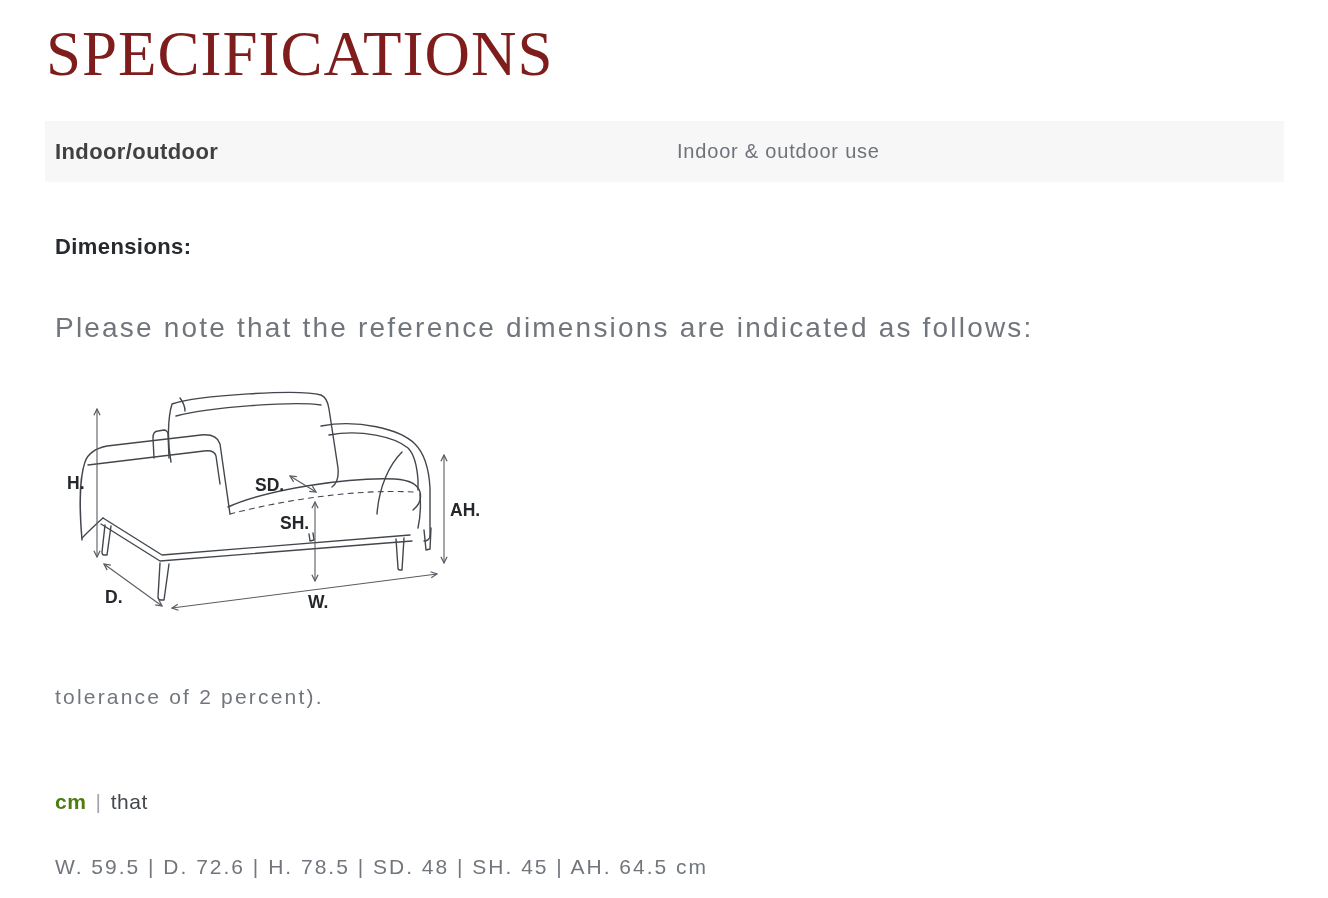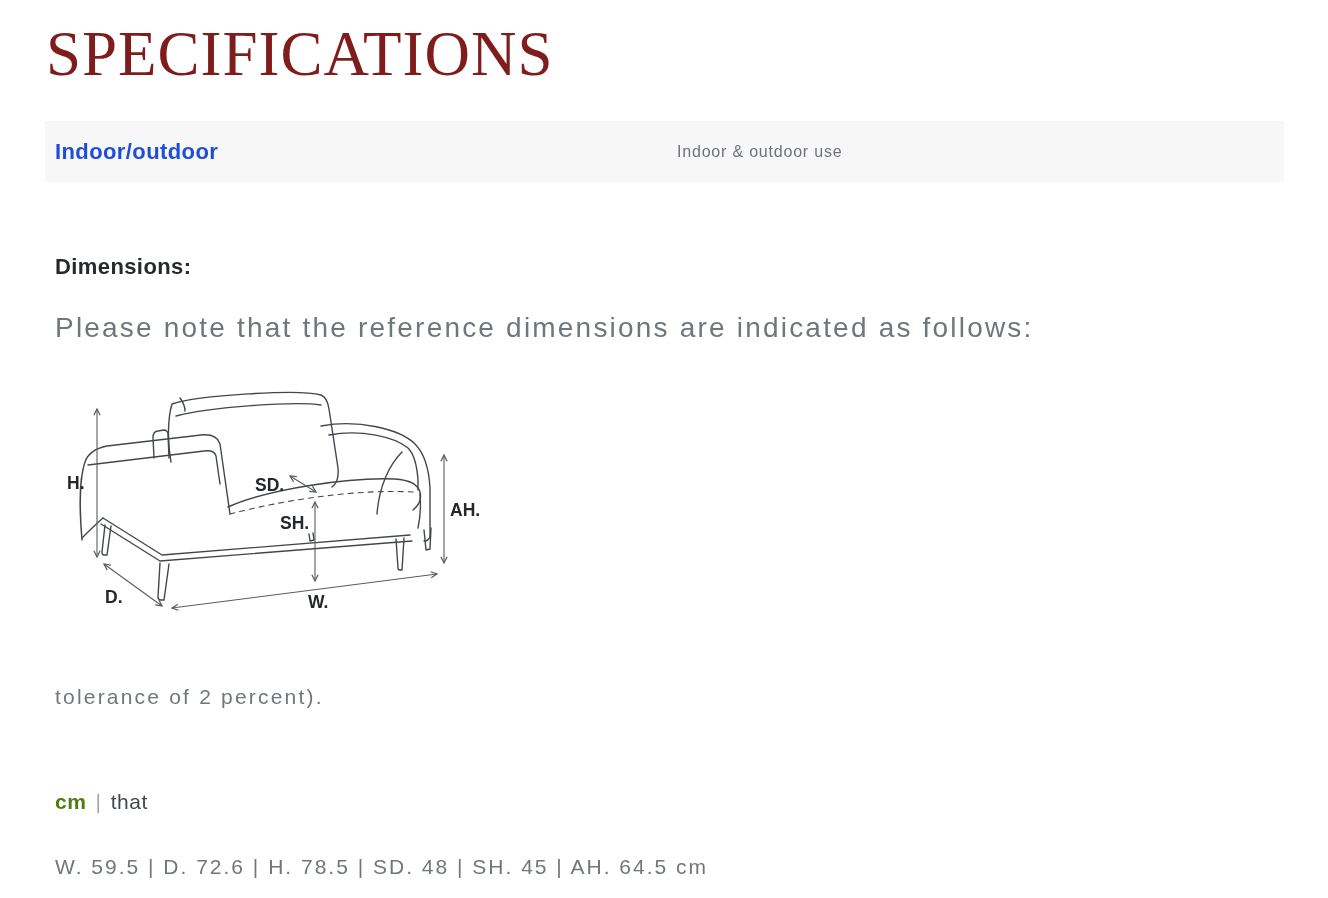--- a/index.html
+++ b/index.html
@@ -26,33 +26,33 @@
     left:45px; top:121px;
     width:1239px; height:61px;
     background:#f7f7f7;
   }
   .spec-row .row-label{
     position:absolute;
     left:10px; top:0; height:61px;
     display:flex; align-items:center;
     font-size:22px; font-weight:bold;
     letter-spacing:0.4px;
-    color:#1d4ed8;
+    color:#404040;
   }
   .spec-row .row-value{
     position:absolute;
     left:632px; top:0; height:61px;
     display:flex; align-items:center;
-    font-size:16px;
+    font-size:20px;
     letter-spacing:0.8px;
     color:#6e737a;
   }
   .section-heading{
     position:absolute;
-    left:55px; top:254px;
+    left:55px; top:234px;
     font-size:22px; font-weight:bold;
     letter-spacing:0.4px;
     color:#26292d;
   }
   .intro-text{
     position:absolute;
     left:55px; top:312px;
     font-size:28px;
     letter-spacing:2.2px;
     color:#71767d;

